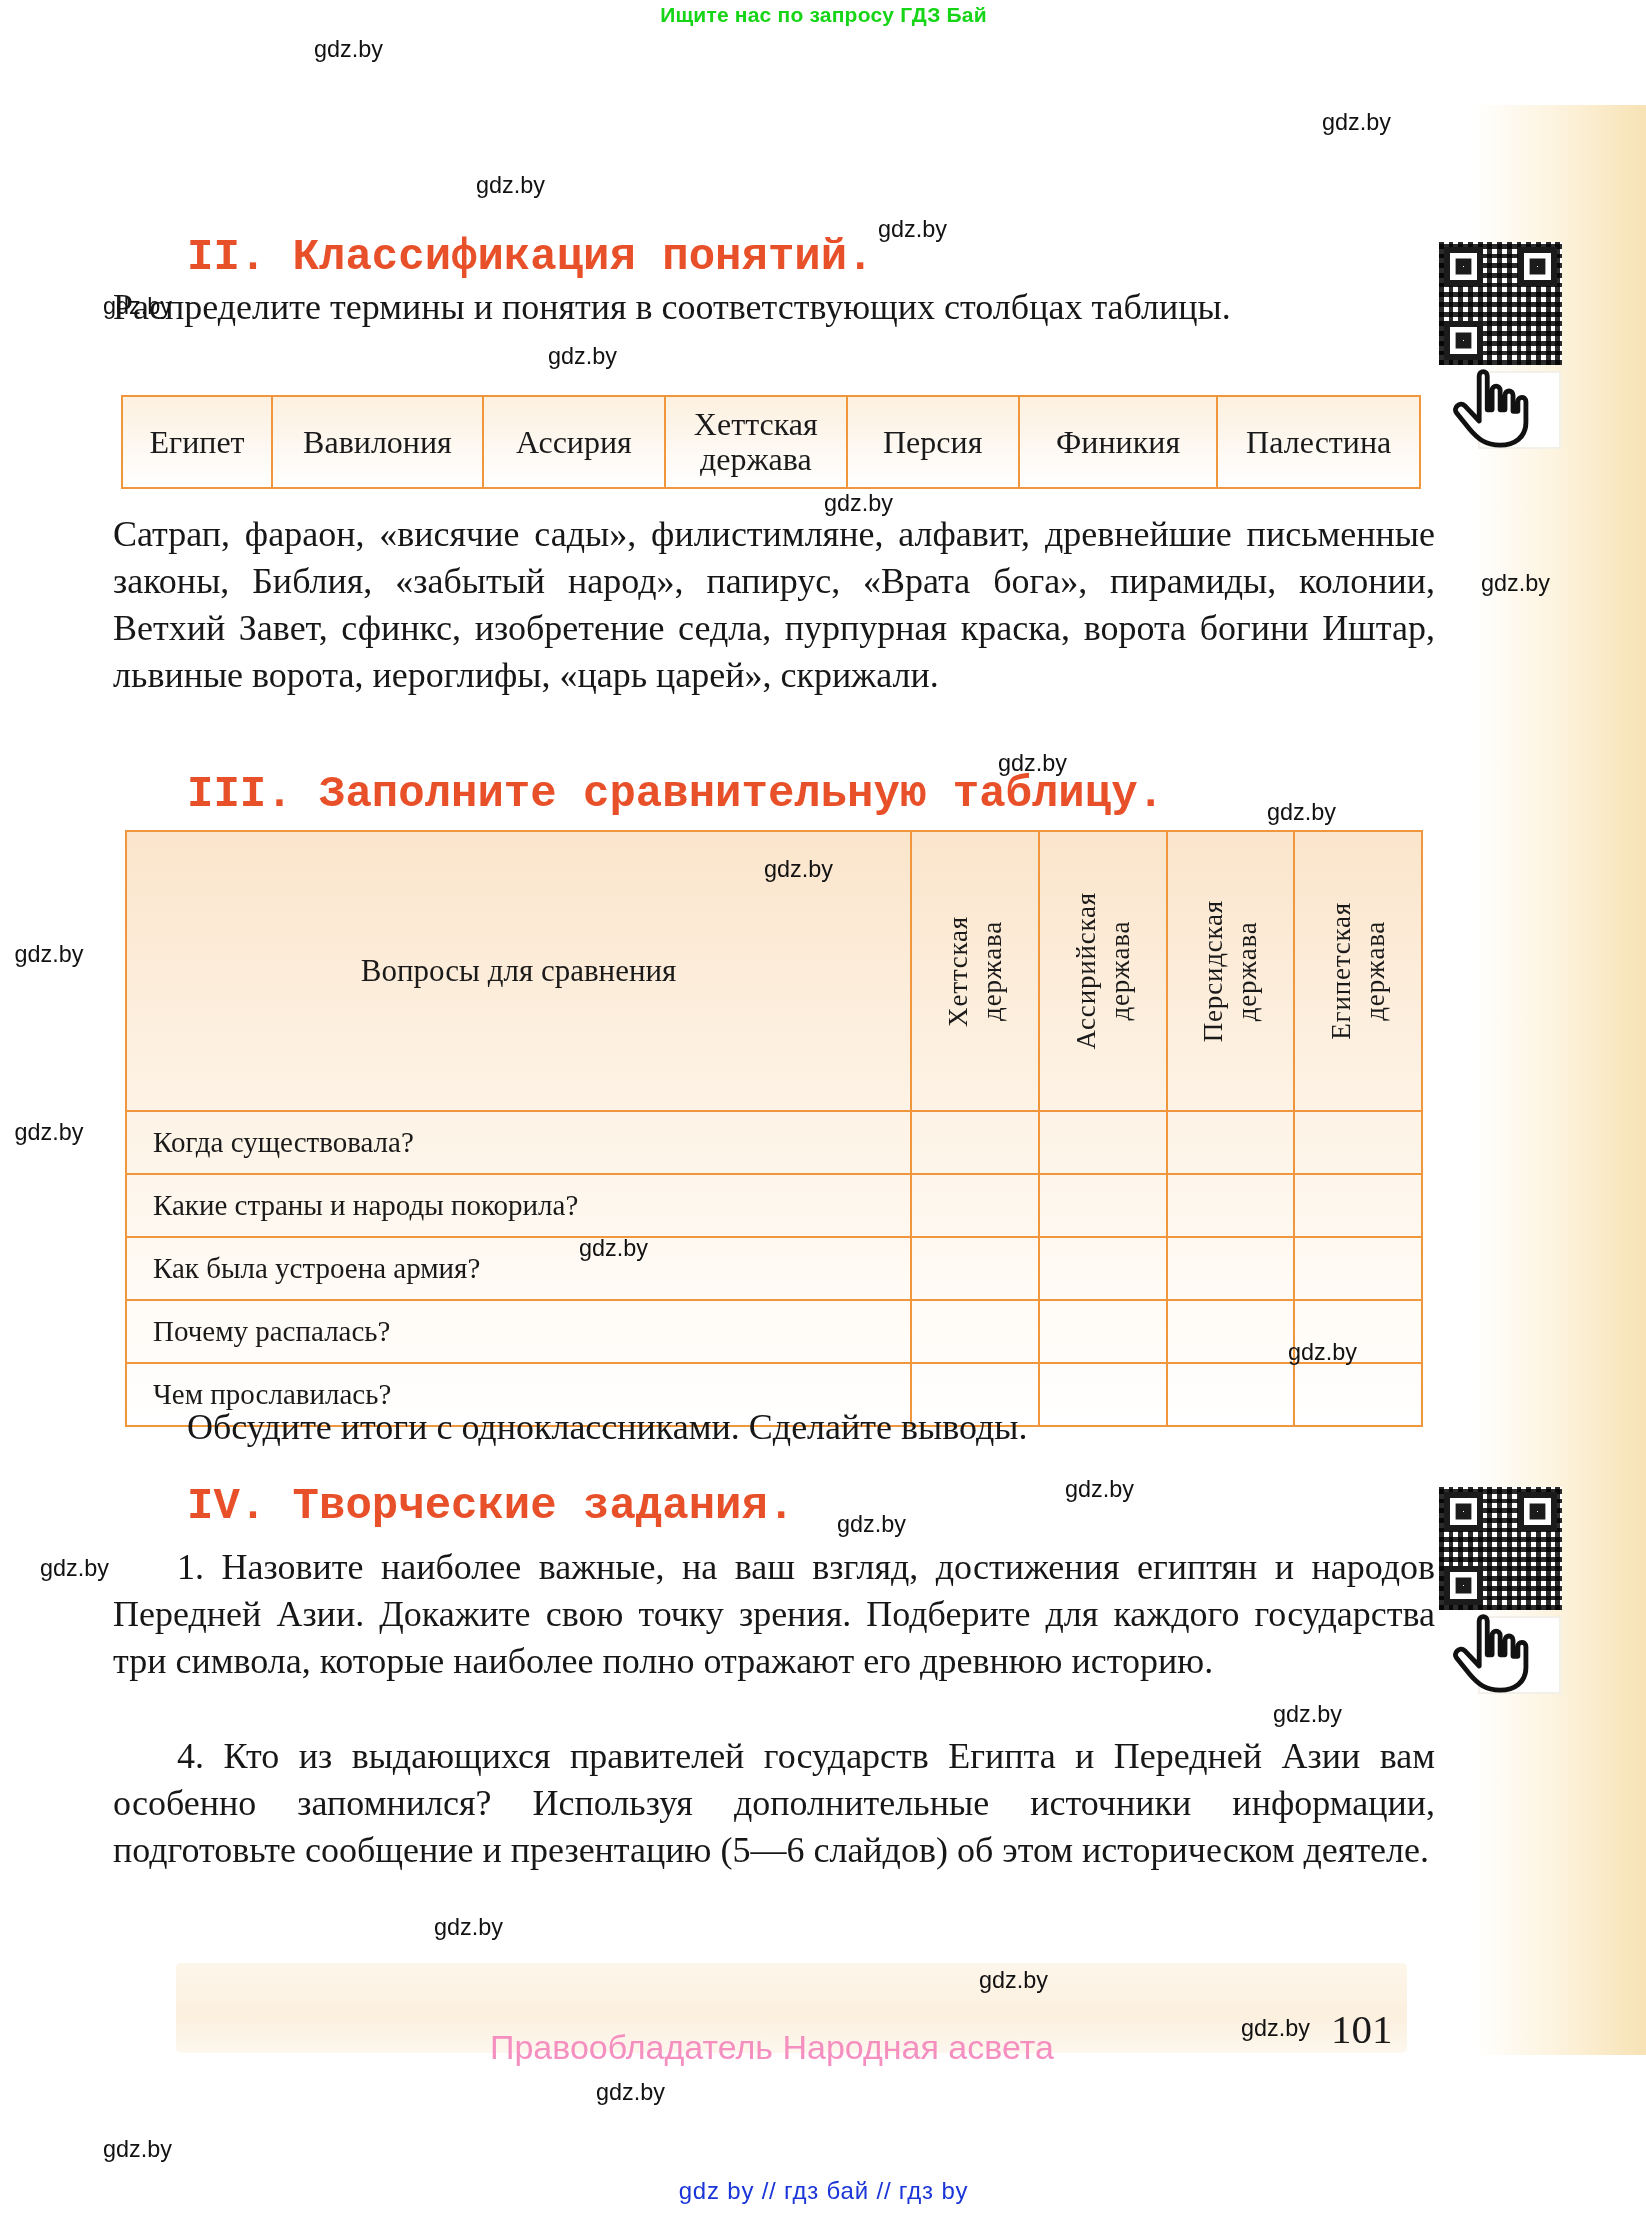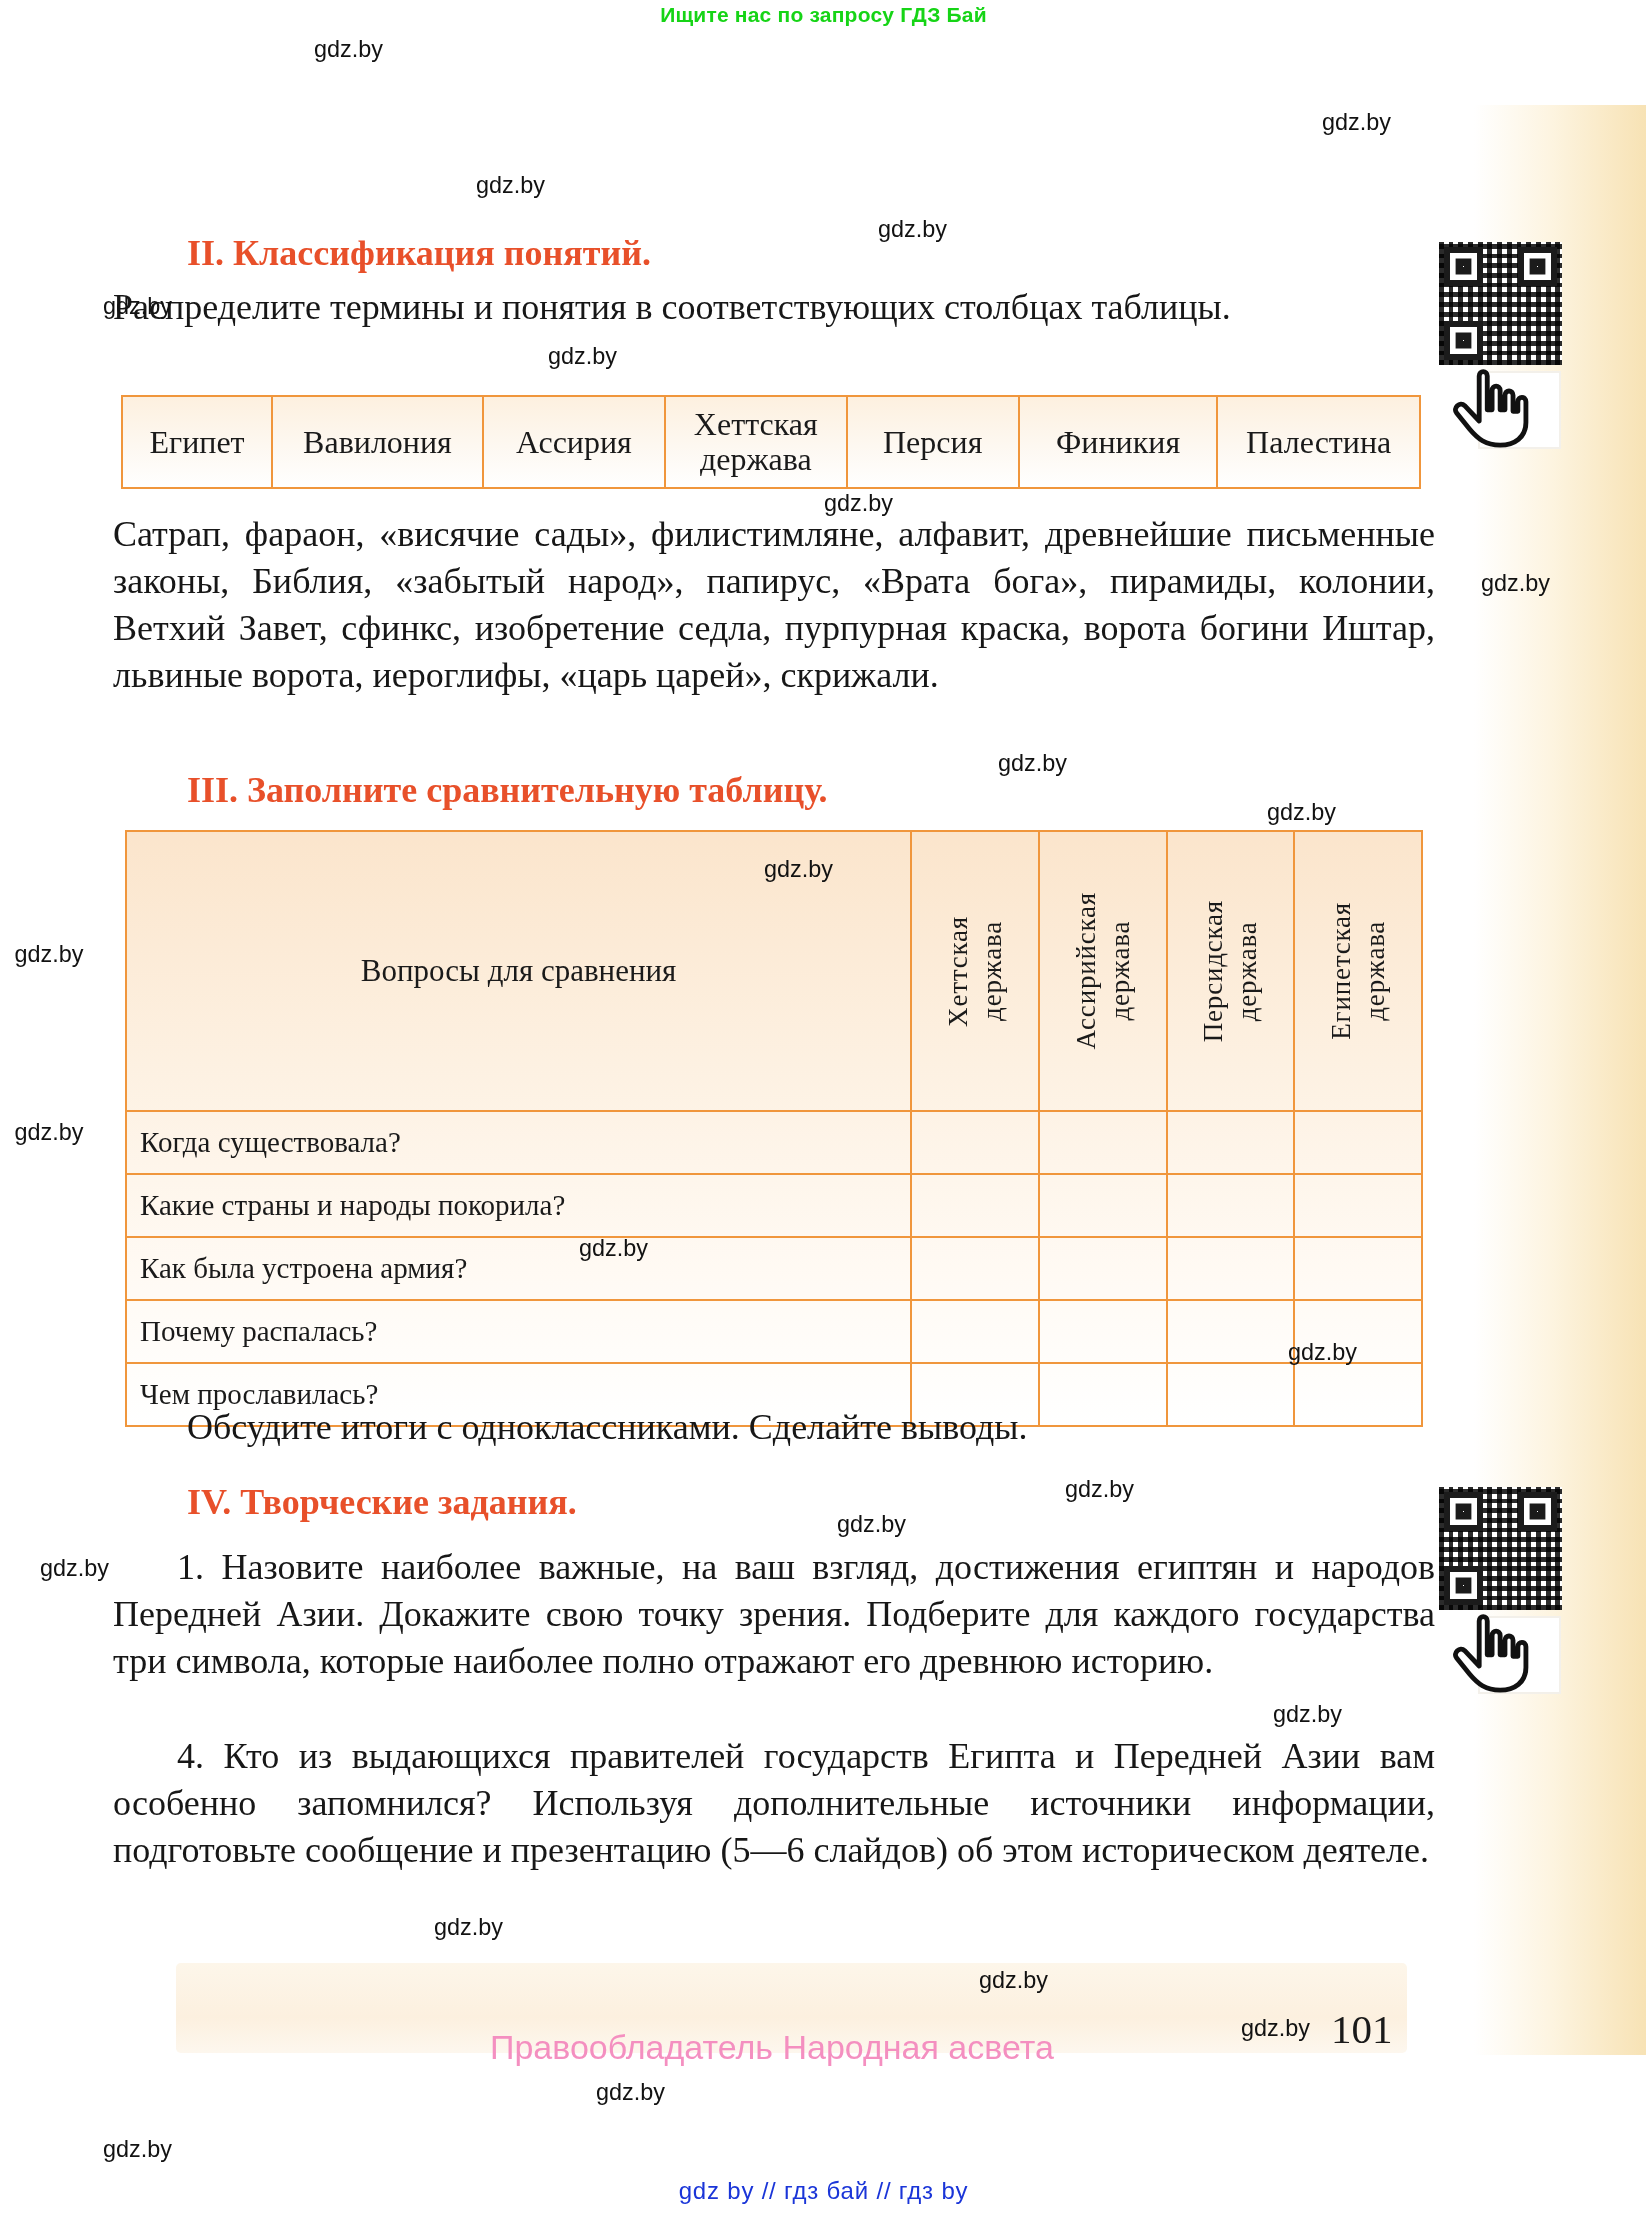--- a/index.html
+++ b/index.html
@@ -54,23 +54,23 @@
   .wm {
     position: absolute;
     font-family: "Liberation Sans", sans-serif;
     font-size: 23.4px;
     color: #121212;
     white-space: nowrap;
     pointer-events: none;
   }
   .sec-head {
     position: absolute;
-    font-family: Liberation Serif, serif;
+    font-family: Liberation Mono, monospace;
     font-weight: bold;
-    font-size: 36px;
+    font-size: 44px;
     color: #e8502a;
     white-space: nowrap;
   }
   .para {
     position: absolute;
     font-family: "Liberation Serif", serif;
     font-size: 36px;
     line-height: 47px;
     color: #171717;
     text-align: justify;
@@ -120,21 +120,21 @@
     transform: rotate(180deg);
     font-size: 27px;
     line-height: 34px;
     white-space: pre;
     margin: 0 auto;
     letter-spacing: 0.8px;
   }
   #compare-table .rowlabel {
     font-size: 29px;
     text-align: left;
-    padding-left: 13px;
+    padding-left: 26px;
     height: 59px;
   }
   #compare-table .blank { height: 59px; }
   .page-num {
     position: absolute;
     font-family: "Liberation Serif", serif;
     font-size: 41px;
     color: #1a1a1a;
   }
   .copyright {

